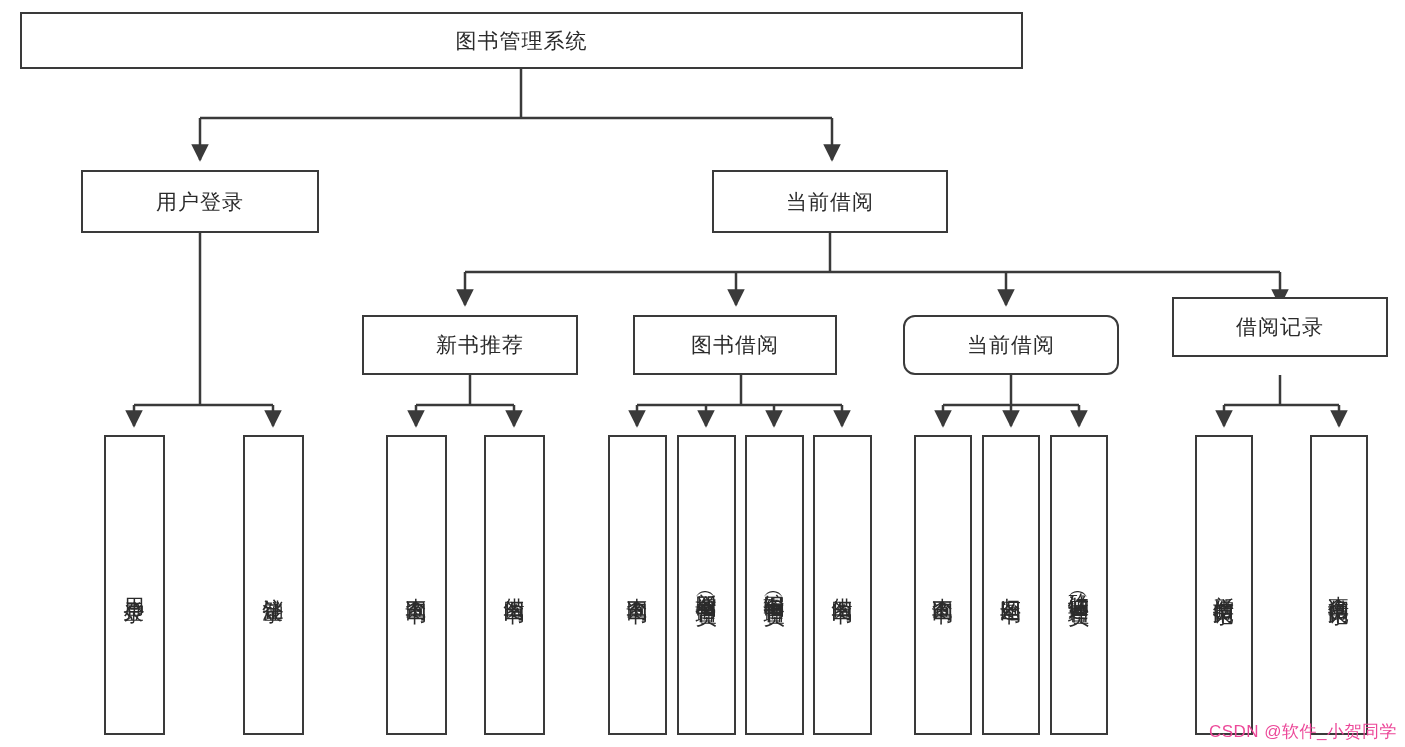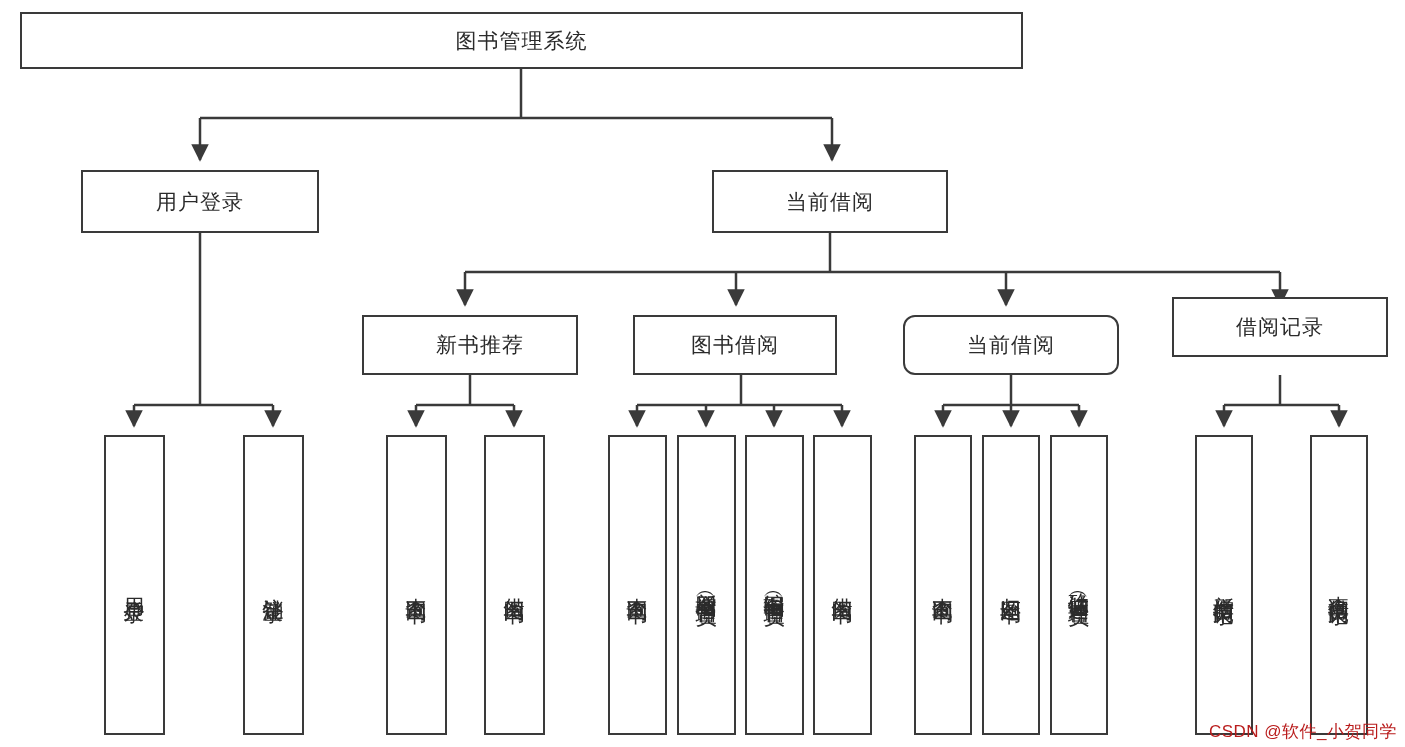--- a/index.html
+++ b/index.html
@@ -50,21 +50,21 @@
   .node.vert > span {
     writing-mode: vertical-rl;
     text-orientation: upright;
     white-space: nowrap;
   }
   .watermark {
     position: absolute;
     right: 8px;
     bottom: 4px;
     font-size: 17px;
-    color: #b91c1c;
+    color: #ec4899;
     white-space: nowrap;
     letter-spacing: 0.5px;
   }
 </style>
 </head>
 <body>
 
 <div id="canvas">
 
   <svg id="edges" viewBox="0 0 1405 747">

